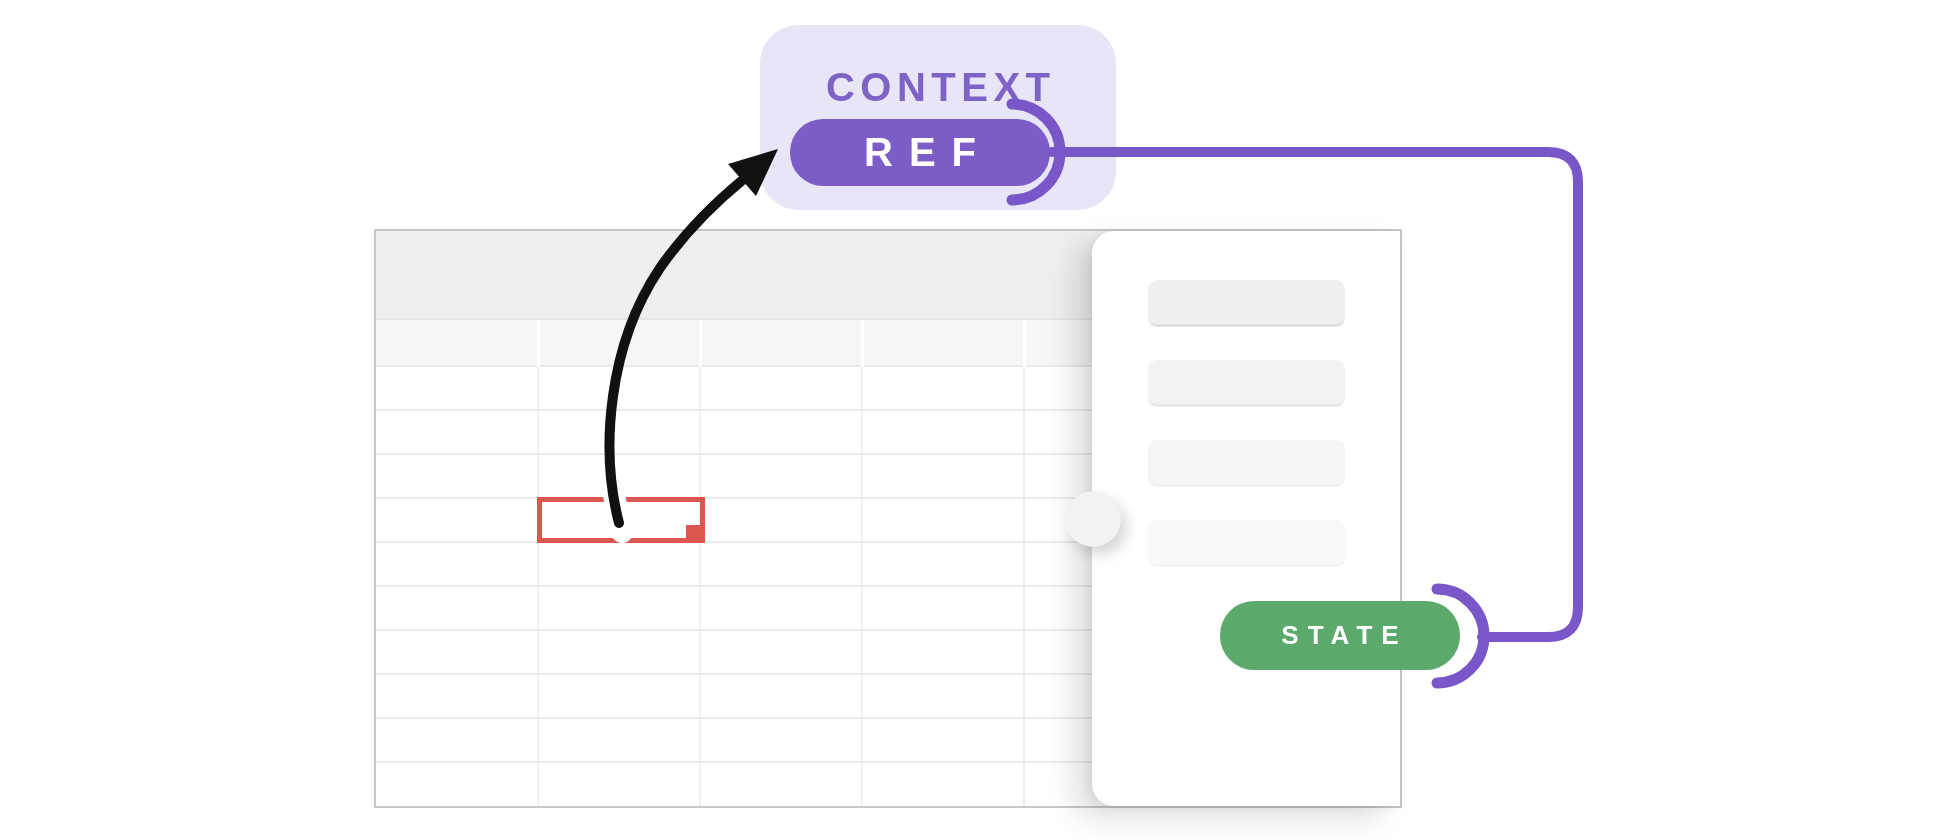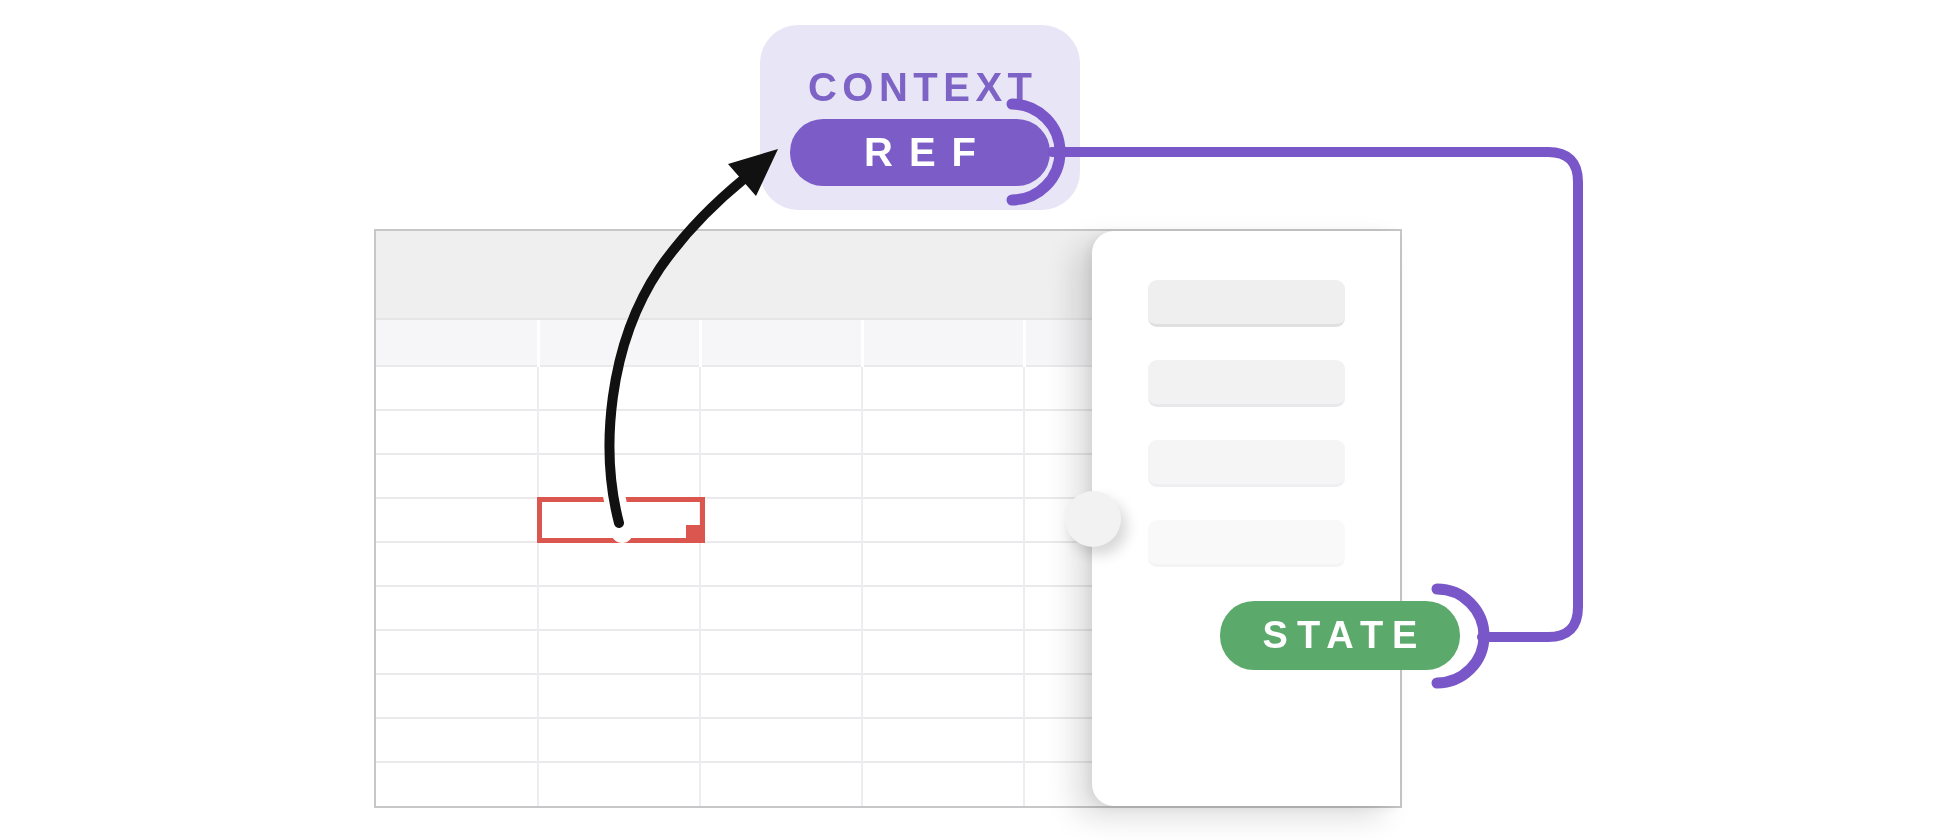--- a/index.html
+++ b/index.html
@@ -44,39 +44,39 @@
   .ph-bar.b2{top:129px;background:#f2f2f3;border-bottom:3px solid #e5e5e7cc;}
   .ph-bar.b3{top:209px;background:#f5f5f6;border-bottom:3px solid #ececeebb;}
   .ph-bar.b4{top:289px;background:#f9f9fa;border-bottom:3px solid #f1f1f3aa;}
   #drag-circle{
     position:absolute;left:1065px;top:491px;width:56px;height:56px;border-radius:50%;
     background:#f2f2f3;z-index:5;
     box-shadow:6px 8px 14px rgba(0,0,0,0.16);
   }
   
   #context-badge{
-    position:absolute;left:760px;top:25px;width:320px;height:185px;border-radius:38px;
+    position:absolute;left:760px;top:25px;width:356px;height:185px;border-radius:38px;
     background:var(--lavender-bg,#e8e5f6);z-index:5;
   }
   #context-label{
     position:absolute;left:0;top:40px;width:100%;text-align:center;
     font-size:40px;font-weight:bold;letter-spacing:5.5px;color:var(--purple-text,#7e63c6);
   }
   #context-label span{margin-right:-5.5px;}
   #ref-pill{
     position:absolute;left:30px;top:94px;width:260px;height:67px;border-radius:33px;
     background:var(--purple-pill,#7c5dc8);display:flex;align-items:center;justify-content:center;
   }
   #ref-pill .pill-text{font-size:40px;font-weight:bold;letter-spacing:16px;color:#ffffff;margin-right:-16px;}
   
   #state-pill{
     position:absolute;left:1220px;top:601px;width:240px;height:69px;border-radius:34px;
     background:var(--green-pill,#5ba96b);display:flex;align-items:center;justify-content:center;z-index:5;
   }
-  #state-pill .pill-text{font-size:38px;font-weight:bold;letter-spacing:9px;color:#ffffff;margin-right:-9px;}
+  #state-pill .pill-text{font-size:26px;font-weight:bold;letter-spacing:9px;color:#ffffff;margin-right:-9px;}
   
   #overlay{position:absolute;left:0;top:0;width:1960px;height:840px;z-index:6;pointer-events:none;}
   .purple-stroke{stroke:var(--purple-accent,#7a57c8);fill:none;}
   .arrow-stroke{stroke:var(--arrow,#111111);fill:none;}
   .arrow-fill{fill:var(--arrow,#111111);stroke:none;}
   .casing{stroke:#ffffff;fill:none;}
 </style>
 </head>
 <body>
 

